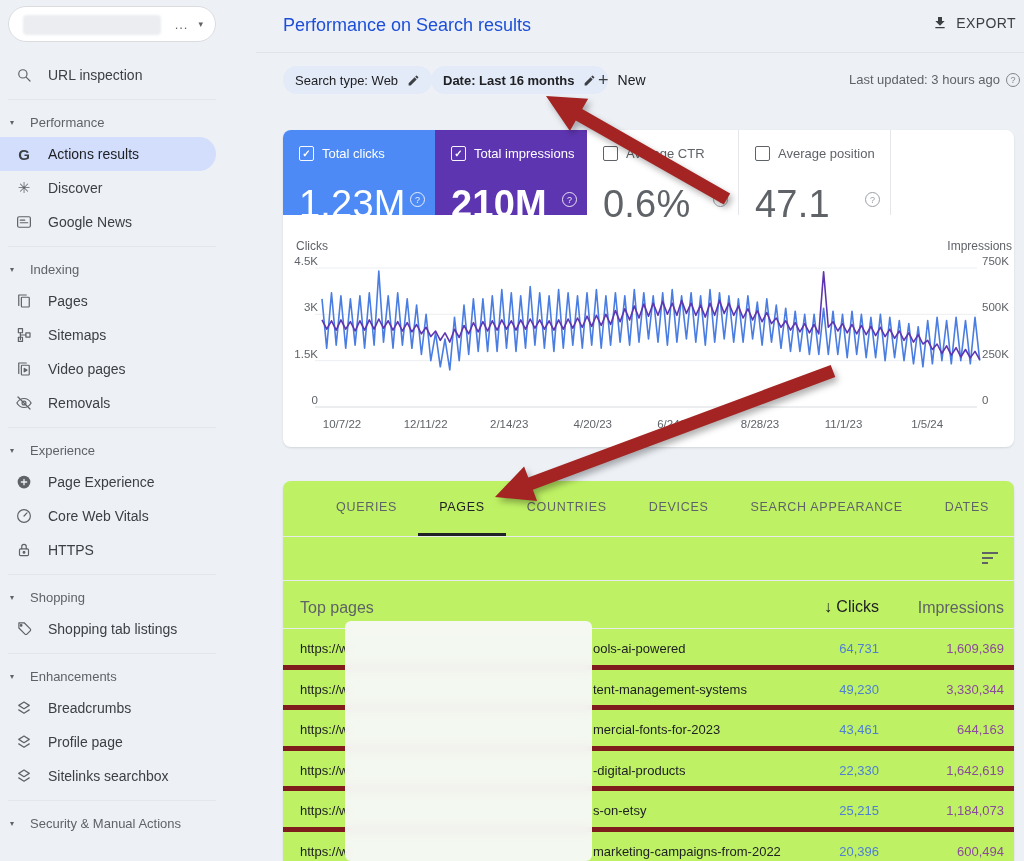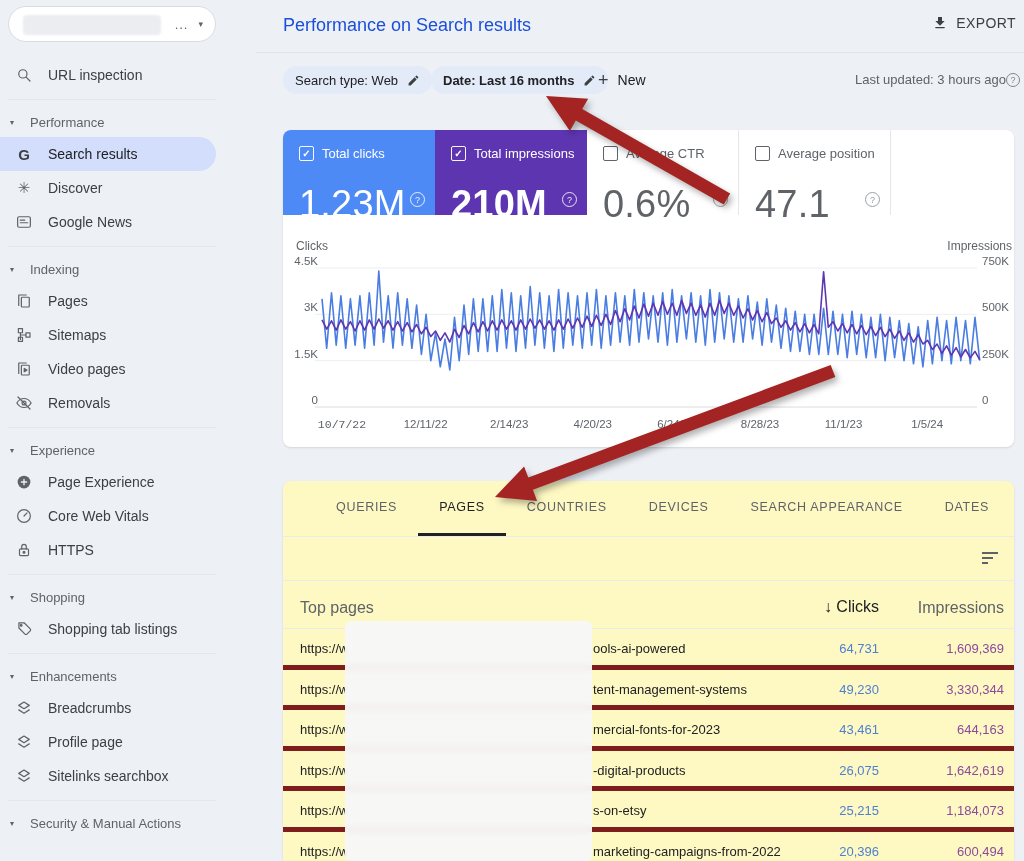--- a/index.html
+++ b/index.html
@@ -32,42 +32,42 @@
   .main-divider { position:absolute; left:256px; top:52px; width:768px; height:1px; background:#e0e4ea; }
   .page-title { position:absolute; left:283px; top:15px; font-size:18px; color:#1d4ed8; }
   .export-btn { position:absolute; right:8px; top:15px; display:flex; align-items:center; gap:8px;
     font-size:14px; font-weight:500; color:#3c4043; letter-spacing:.4px; cursor:pointer; }
   .chip { position:absolute; top:66px; height:28px; background:#e3eaf8; border-radius:14px;
     display:flex; align-items:center; gap:9px; padding:0 12px; font-size:13px; color:#202124; cursor:pointer; }
   .chip.bold { font-weight:700; }
   .new-btn { position:absolute; left:598px; top:66px; height:28px; display:flex; align-items:center; gap:9px;
     font-size:14px; color:#202124; cursor:pointer; }
   .plus { font-size:18px; font-weight:400; color:#3c4043; }
-  .last-updated { position:absolute; right:4px; top:72px; display:flex; align-items:center; 
+  .last-updated { position:absolute; right:4px; top:72px; display:flex; align-items:center; gap:6px;
     font-size:13px; color:#5f6368; }
   .qcircle { width:14px; height:14px; border:1.2px solid #80868b; border-radius:50%; font-size:9px;
     color:#80868b; display:flex; align-items:center; justify-content:center; }
 
   
   .chart-card { position:absolute; left:283px; top:130px; width:731px; height:317px; background:#fff;
     border-radius:8px; box-shadow:0 1px 2px rgba(60,64,67,.15); }
   .tile { position:absolute; top:0; width:152px; height:85px; padding:16px 0 0 16px; cursor:pointer; }
   .tile .cb { width:15px; height:15px; border-radius:2px; display:inline-flex; align-items:center;
     justify-content:center; font-size:10px; font-weight:700; }
   .tile .trow1 { display:flex; align-items:center; gap:8px; }
   .tile .tlabel { font-size:13px; }
   .tile .tvalue { font-size:38px; margin-top:22px; letter-spacing:.2px; }
   .tile .thelp { position:absolute; right:10px; bottom:8px; width:15px; height:15px; border-radius:50%;
     font-size:9px; display:flex; align-items:center; justify-content:center; cursor:pointer; }
   .axis-label { position:absolute; font-size:12px; color:#5f6368; }
   .ytick { position:absolute; font-size:11.5px; color:#5f6368; }
   .xtick { position:absolute; font-size:11.5px; color:#5f6368; width:62px; text-align:center; top:418px; }
 
   
-  .table-card { position:absolute; left:283px; top:481px; width:731px; height:380px; background:#fef9c3;
+  .table-card { position:absolute; left:283px; top:481px; width:731px; height:380px; background:#bef264;
     border-radius:8px 8px 0 0; box-shadow:0 1px 2px rgba(60,64,67,.15); overflow:hidden; }
   .tabs-row { position:absolute; left:0; top:0; width:100%; height:56px; display:flex; align-items:stretch;
     padding-left:32px; border-bottom:1px solid #e8eaed; }
   .tab { display:flex; align-items:center; padding:0 21px; font-size:12.5px; letter-spacing:.7px;
     color:#5f6368; cursor:pointer; border-bottom:3px solid transparent; font-weight:500; }
   .tab.active { color:#202124; border-bottom-color:#202124; }
   .filter-row { position:absolute; left:0; top:57px; width:100%; height:43px; border-bottom:1px solid #e8eaed; }
   .filter-ic { position:absolute; right:16px; top:14px; width:16px; height:14px; cursor:pointer; }
   .filter-ic div { background:#5f6368; height:2px; margin-bottom:3px; }
   .thead { position:absolute; left:0; top:100px; width:100%; height:48px; border-bottom:1px solid #e8eaed;
@@ -113,21 +113,21 @@
       </div>
       <div class="nav-divider"></div>
       <div class="nav-header">
         <span class="caret">▾</span>
         <span class="hlbl">Performance</span>
       </div>
       <div class="nav-item selected">
         <span class="ic">
           <span class="gchar">G</span>
         </span>
-        <span class="lbl">Search results</span>
+        <span class="lbl">Actions results</span>
       </div>
       <div class="nav-item">
         <span class="ic">
           <span class="dchar">✳</span>
         </span>
         <span class="lbl">Discover</span>
       </div>
       <div class="nav-item">
         <span class="ic">
           <svg class="icon" width="18" height="18" viewBox="0 0 24 24" fill="none" stroke="#5f6368" stroke-width="1.6" stroke-linecap="round" stroke-linejoin="round">
@@ -344,21 +344,21 @@
   <div class="axis-label" style="left:940px; top:239px; width:72px; text-align:right;">Impressions</div>
   <div id="chart-labels">
       <div class="ytick" style="left: 262px; top: 255px; width: 56px; text-align: right;">4.5K</div>
       <div class="ytick" style="left: 262px; top: 301.3px; width: 56px; text-align: right;">3K</div>
       <div class="ytick" style="left: 262px; top: 347.7px; width: 56px; text-align: right;">1.5K</div>
       <div class="ytick" style="left: 262px; top: 394px; width: 56px; text-align: right;">0</div>
       <div class="ytick" style="left: 982px; top: 255px; width: 44px;">750K</div>
       <div class="ytick" style="left: 982px; top: 301.3px; width: 44px;">500K</div>
       <div class="ytick" style="left: 982px; top: 347.7px; width: 44px;">250K</div>
       <div class="ytick" style="left: 982px; top: 394px; width: 44px;">0</div>
-      <div class="xtick" style="left: 311px; font-family: Liberation Mono, monospace;">10/7/22</div>
+      <div class="xtick" style="left: 311px;">10/7/22</div>
       <div class="xtick" style="left: 394.6px;">12/11/22</div>
       <div class="xtick" style="left: 478.2px;">2/14/23</div>
       <div class="xtick" style="left: 561.8px;">4/20/23</div>
       <div class="xtick" style="left: 645.4px;">6/24/23</div>
       <div class="xtick" style="left: 729px;">8/28/23</div>
       <div class="xtick" style="left: 812.6px;">11/1/23</div>
       <div class="xtick" style="left: 896.2px;">1/5/24</div>
     </div>
   <svg id="chart-svg" style="position:absolute; left:295px; top:250px;" width="700" height="170">
       <line x1="20" x2="682" y1="18" y2="18" stroke="#eceef1" stroke-width="1"></line>
@@ -408,21 +408,21 @@
         </div>
         <div class="trow">
           <span class="u-prefix">https://w</span>
           <span class="u-suffix">mercial-fonts-for-2023</span>
           <span class="v-clicks">43,461</span>
           <span class="v-impr">644,163</span>
         </div>
         <div class="trow">
           <span class="u-prefix">https://w</span>
           <span class="u-suffix">-digital-products</span>
-          <span class="v-clicks">26,075</span>
+          <span class="v-clicks">22,330</span>
           <span class="v-impr">1,642,619</span>
         </div>
         <div class="trow">
           <span class="u-prefix">https://w</span>
           <span class="u-suffix">s-on-etsy</span>
           <span class="v-clicks">25,215</span>
           <span class="v-impr">1,184,073</span>
         </div>
         <div class="trow">
           <span class="u-prefix">https://w</span>

